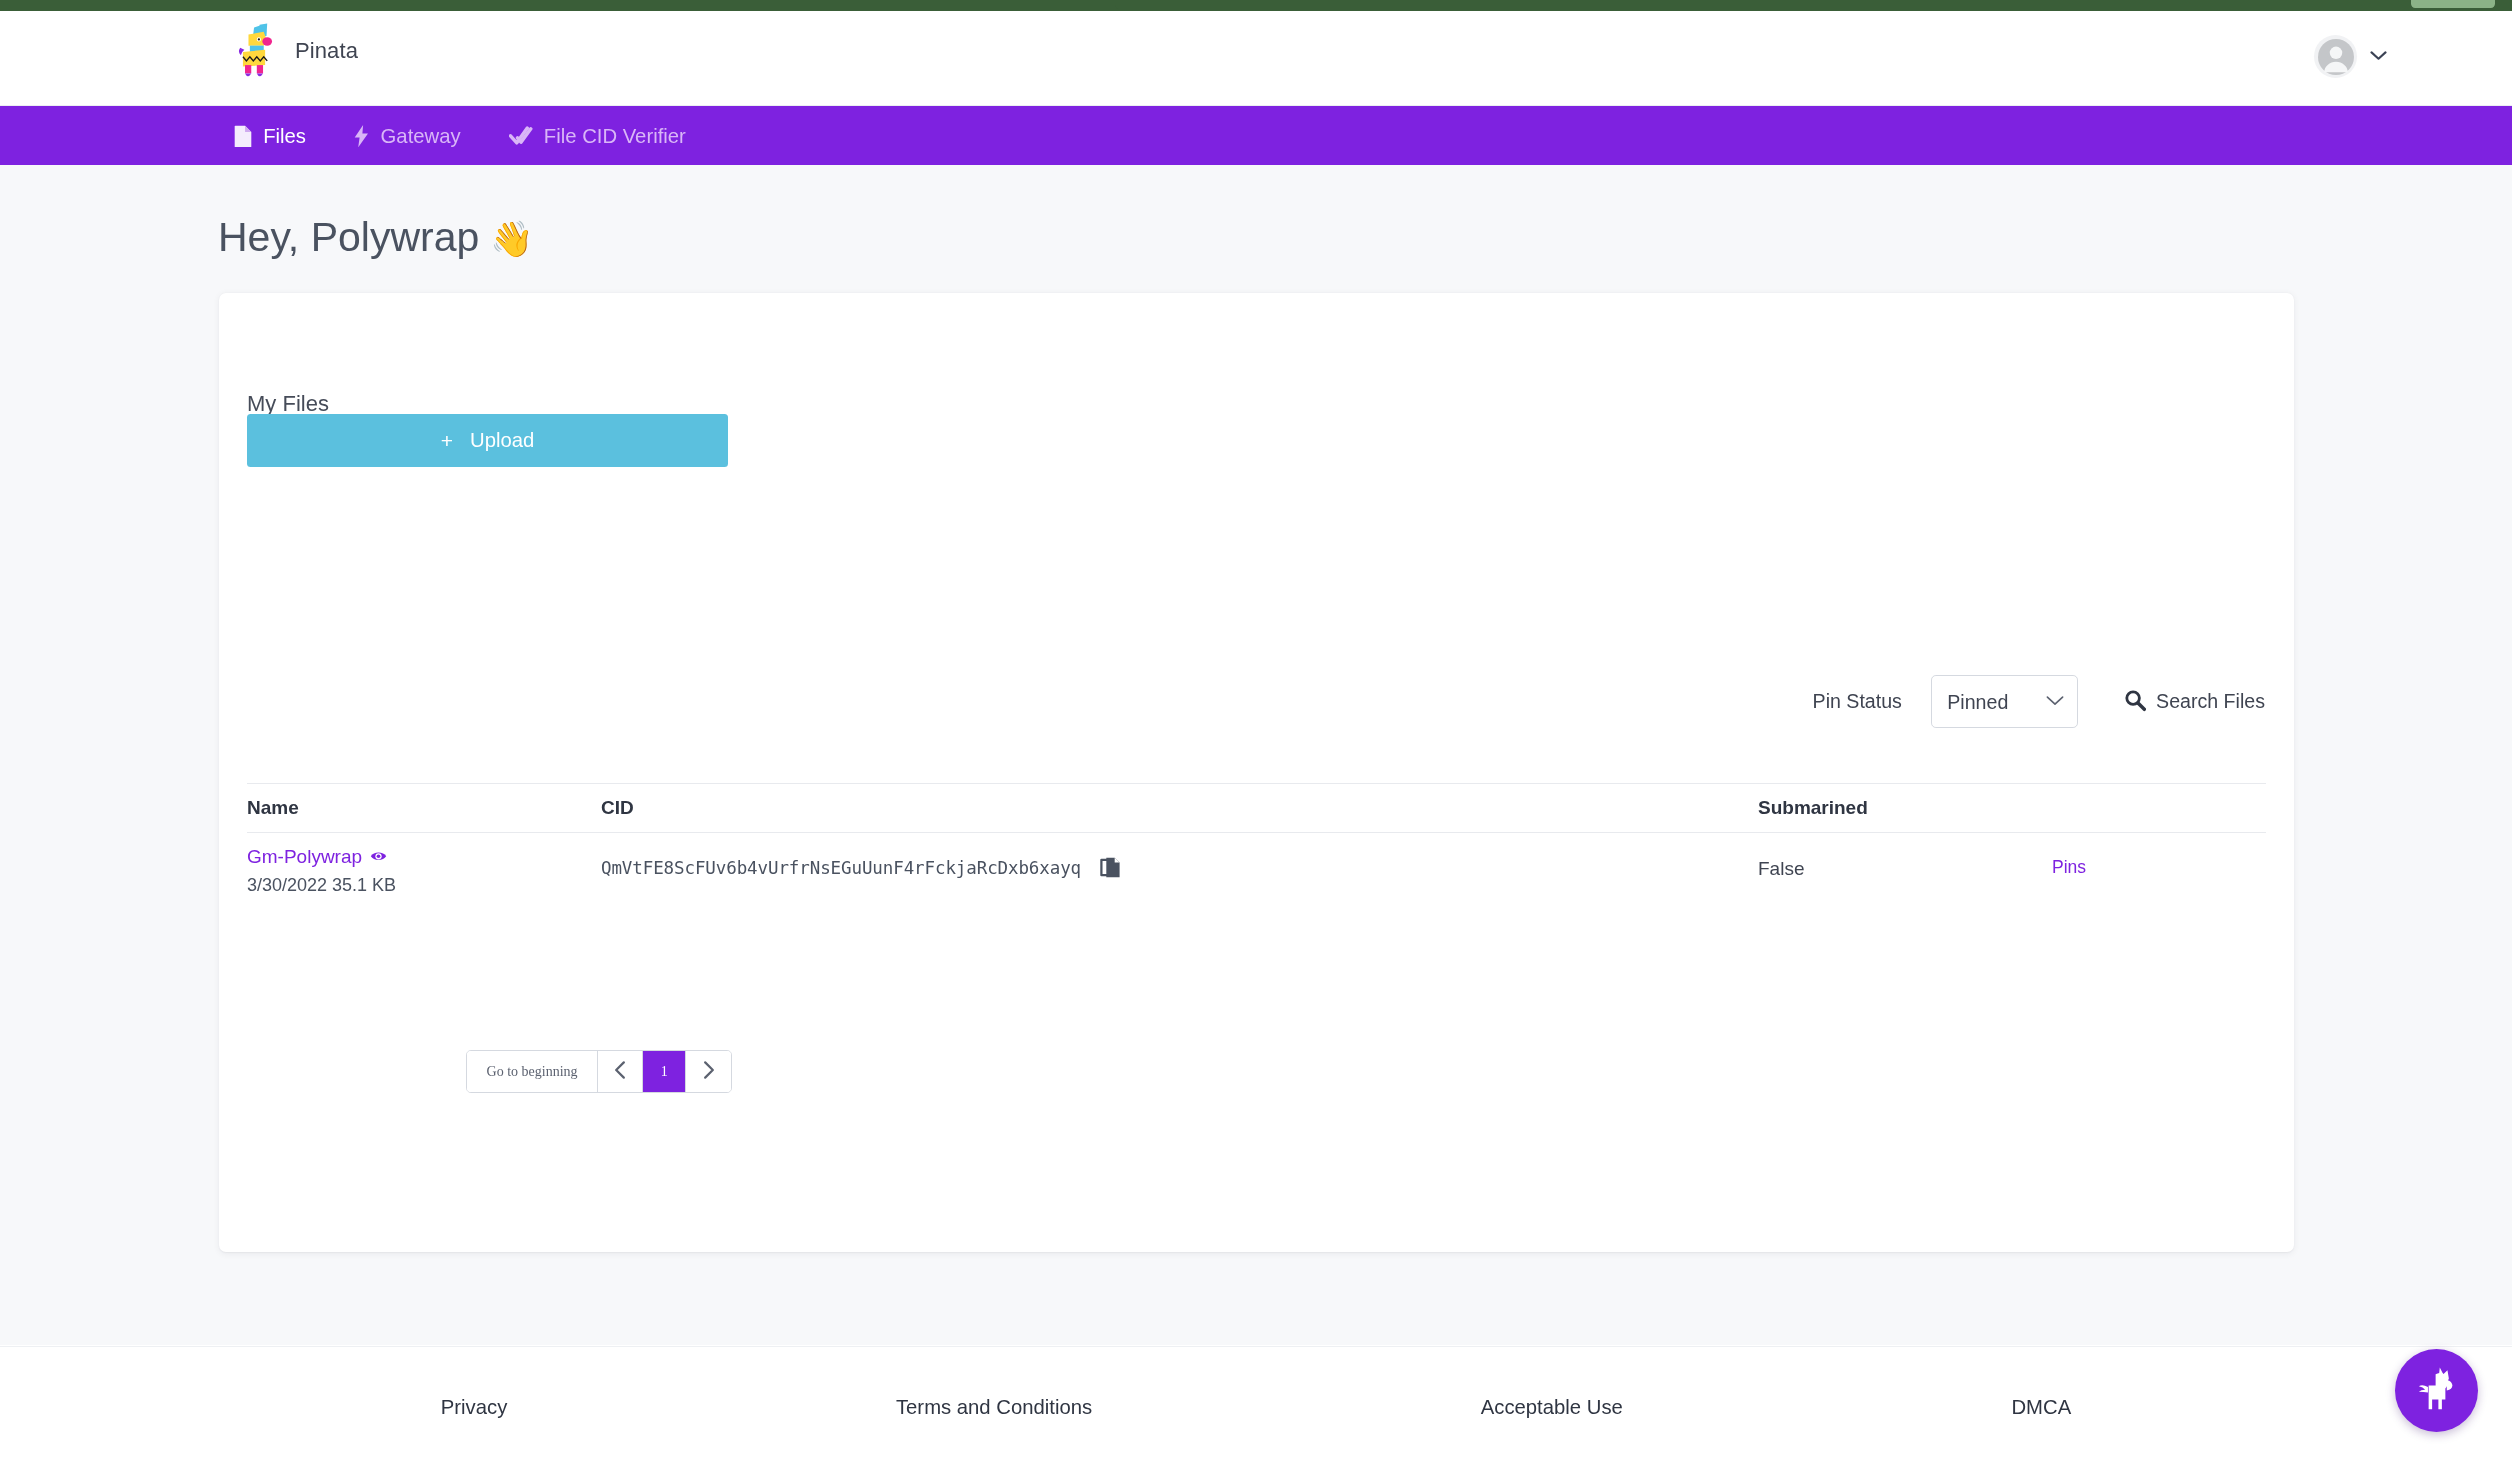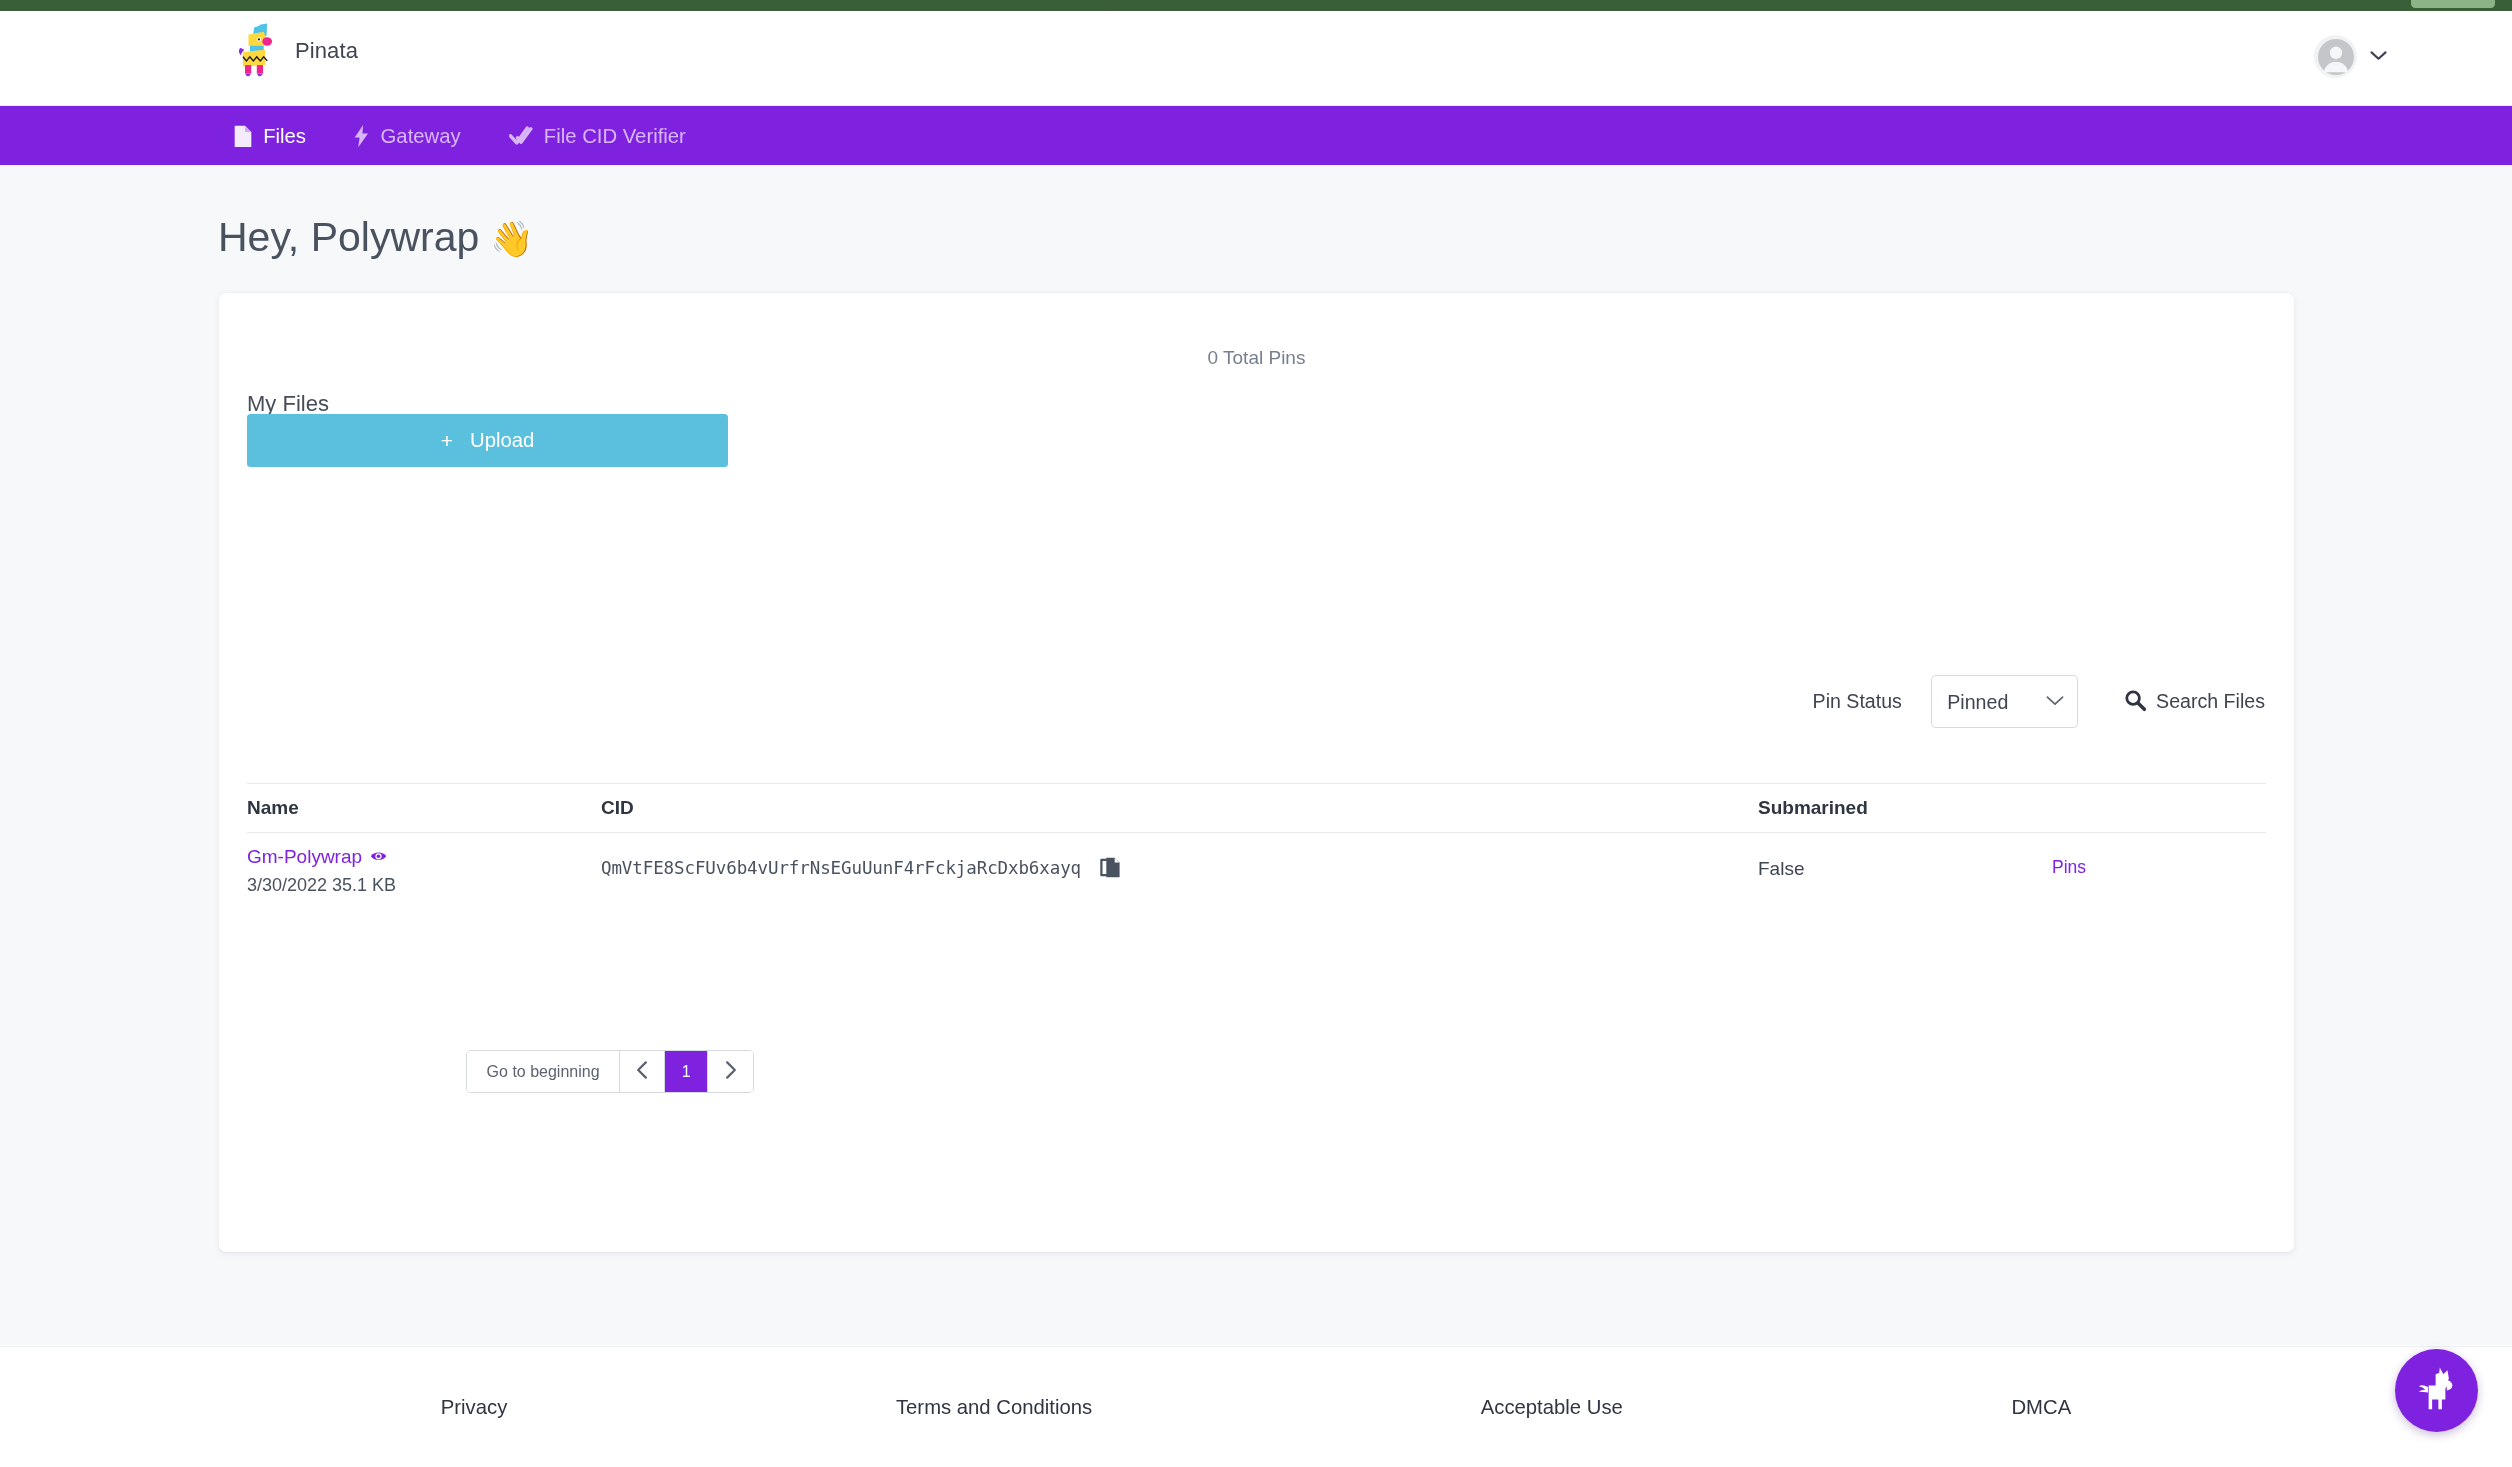--- a/index.html
+++ b/index.html
@@ -222,25 +222,25 @@
     position: absolute;
     left: 247px; top: 757px;
     display: flex; align-items: stretch;
     border: 0.7px solid #d5d9e0;
     border-radius: 4.9px;
     overflow: hidden;
     height: 43px;
   }
   .pager-btn {
     display:flex; align-items:center; justify-content:center;
-    font-size: 16px; color: #5c6270;
+    font-size: 14px; color: #5c6270;
     background: #fff;
     border: none;
     border-right: 0.7px solid #d5d9e0;
-    font-family: Liberation Sans, sans-serif;
+    font-family: Liberation Serif, serif;
     cursor: pointer;
     padding: 0 19.6px;
   }
   .pager-arrow { width: 45px; padding: 0; }
   .pager-num {
     width: 43px; padding: 0;
     background: #7e22e0; color: #fff;
   }
   .pager-btn:last-child { border-right: none; }
 
@@ -358,21 +358,20 @@
 
 <main class="page">
 
   <h1 class="greeting">
     <span>Hey, Polywrap</span>
     <span class="wave">👋</span>
   </h1>
 
   <section class="card">
 
-    <div class="total-pins">0 Total Pins</div>
 
     <div class="my-files">My Files</div>
 
     <button class="upload-btn">
       <span class="upload-plus">+</span>
       <span>Upload</span>
     </button>
 
     <div class="filters">
       <span class="pin-status-label">Pin Status</span>

